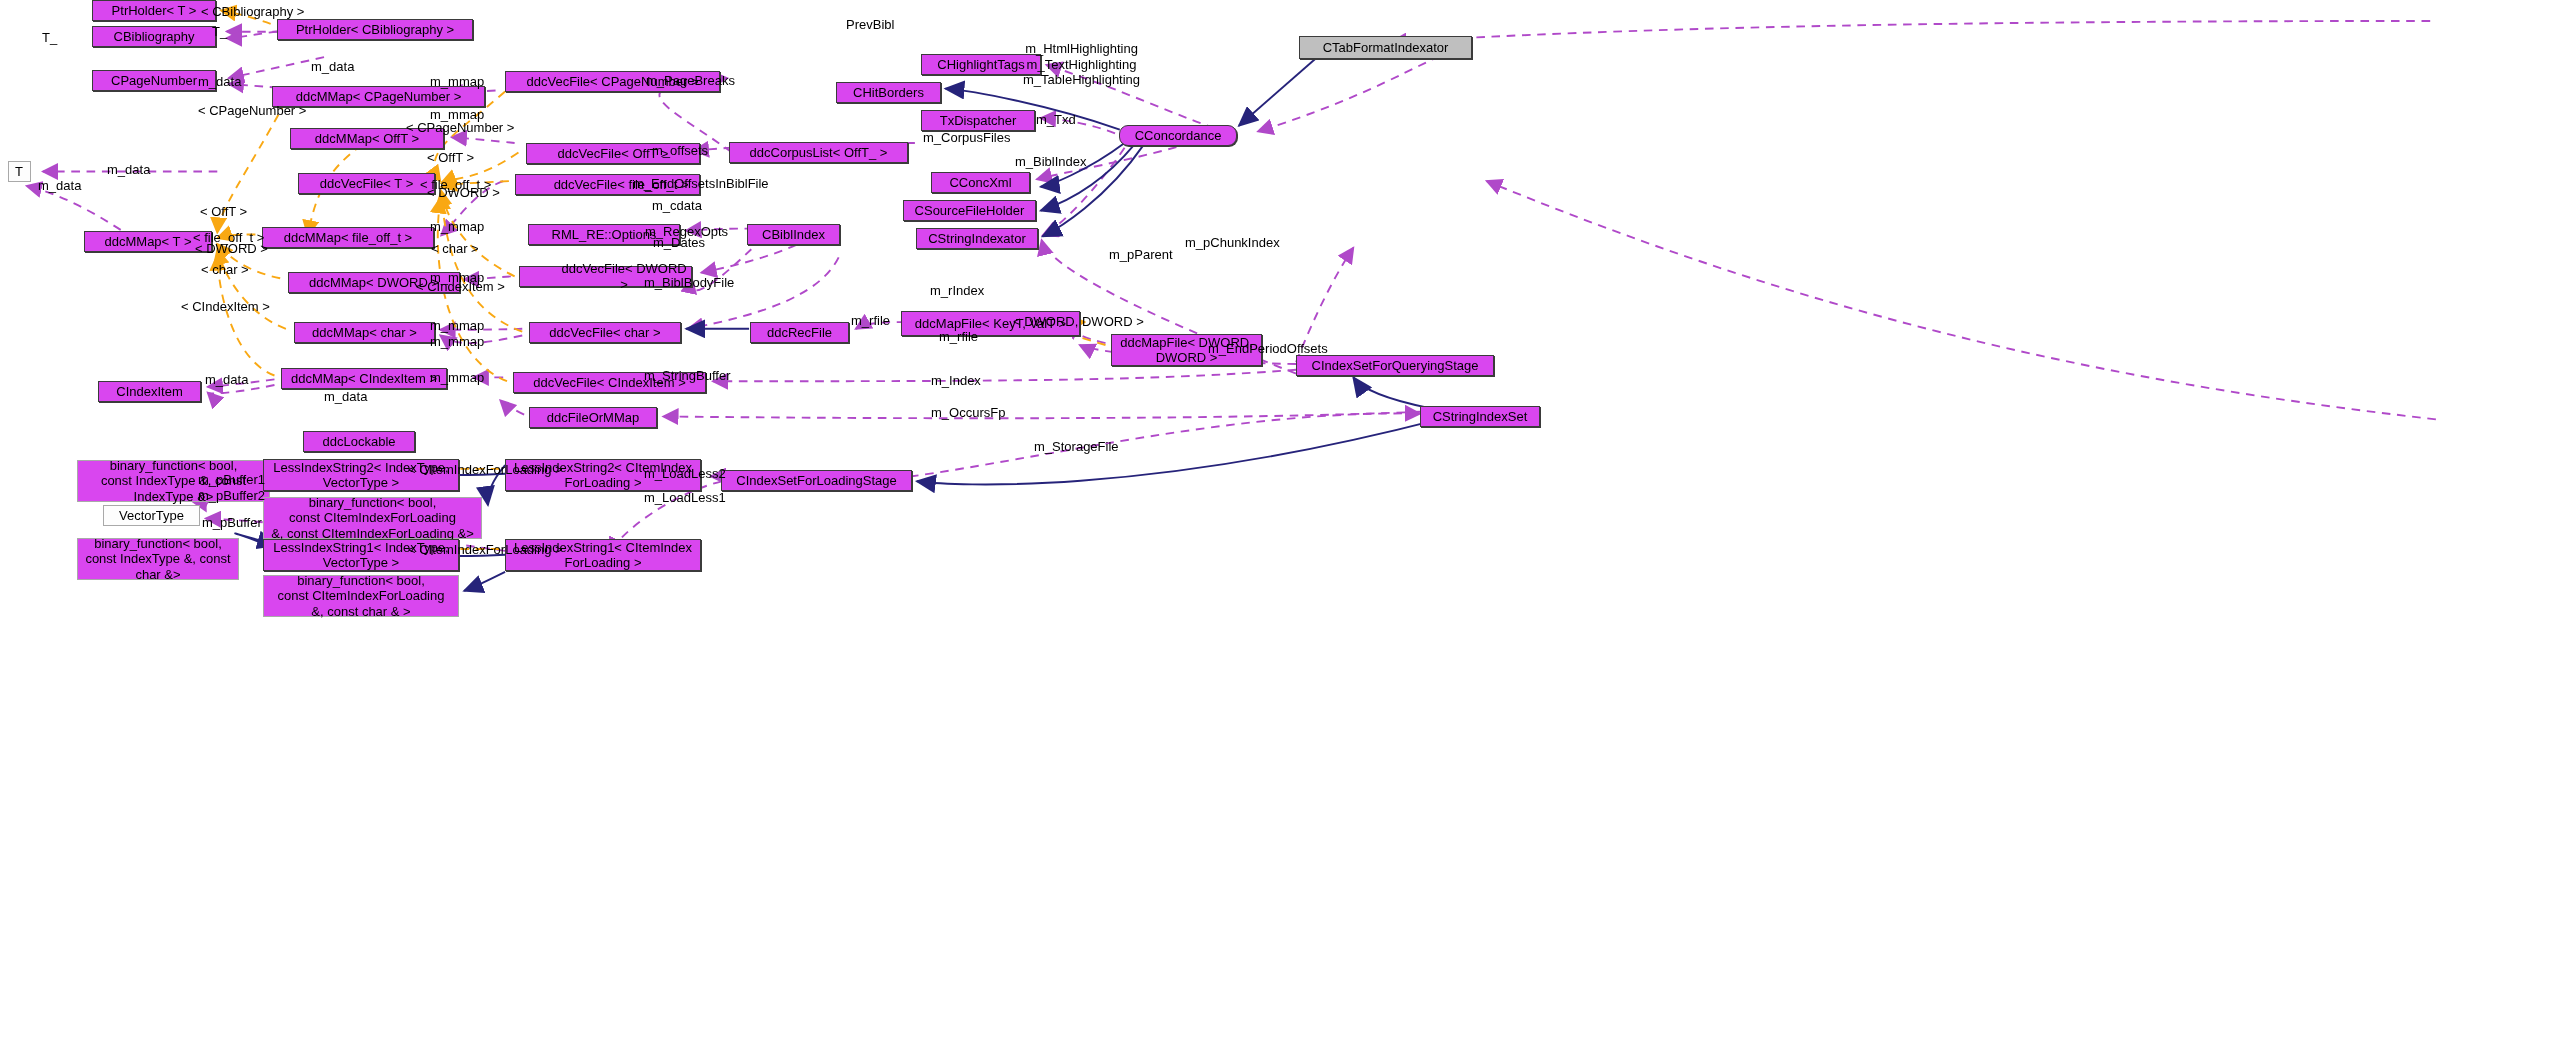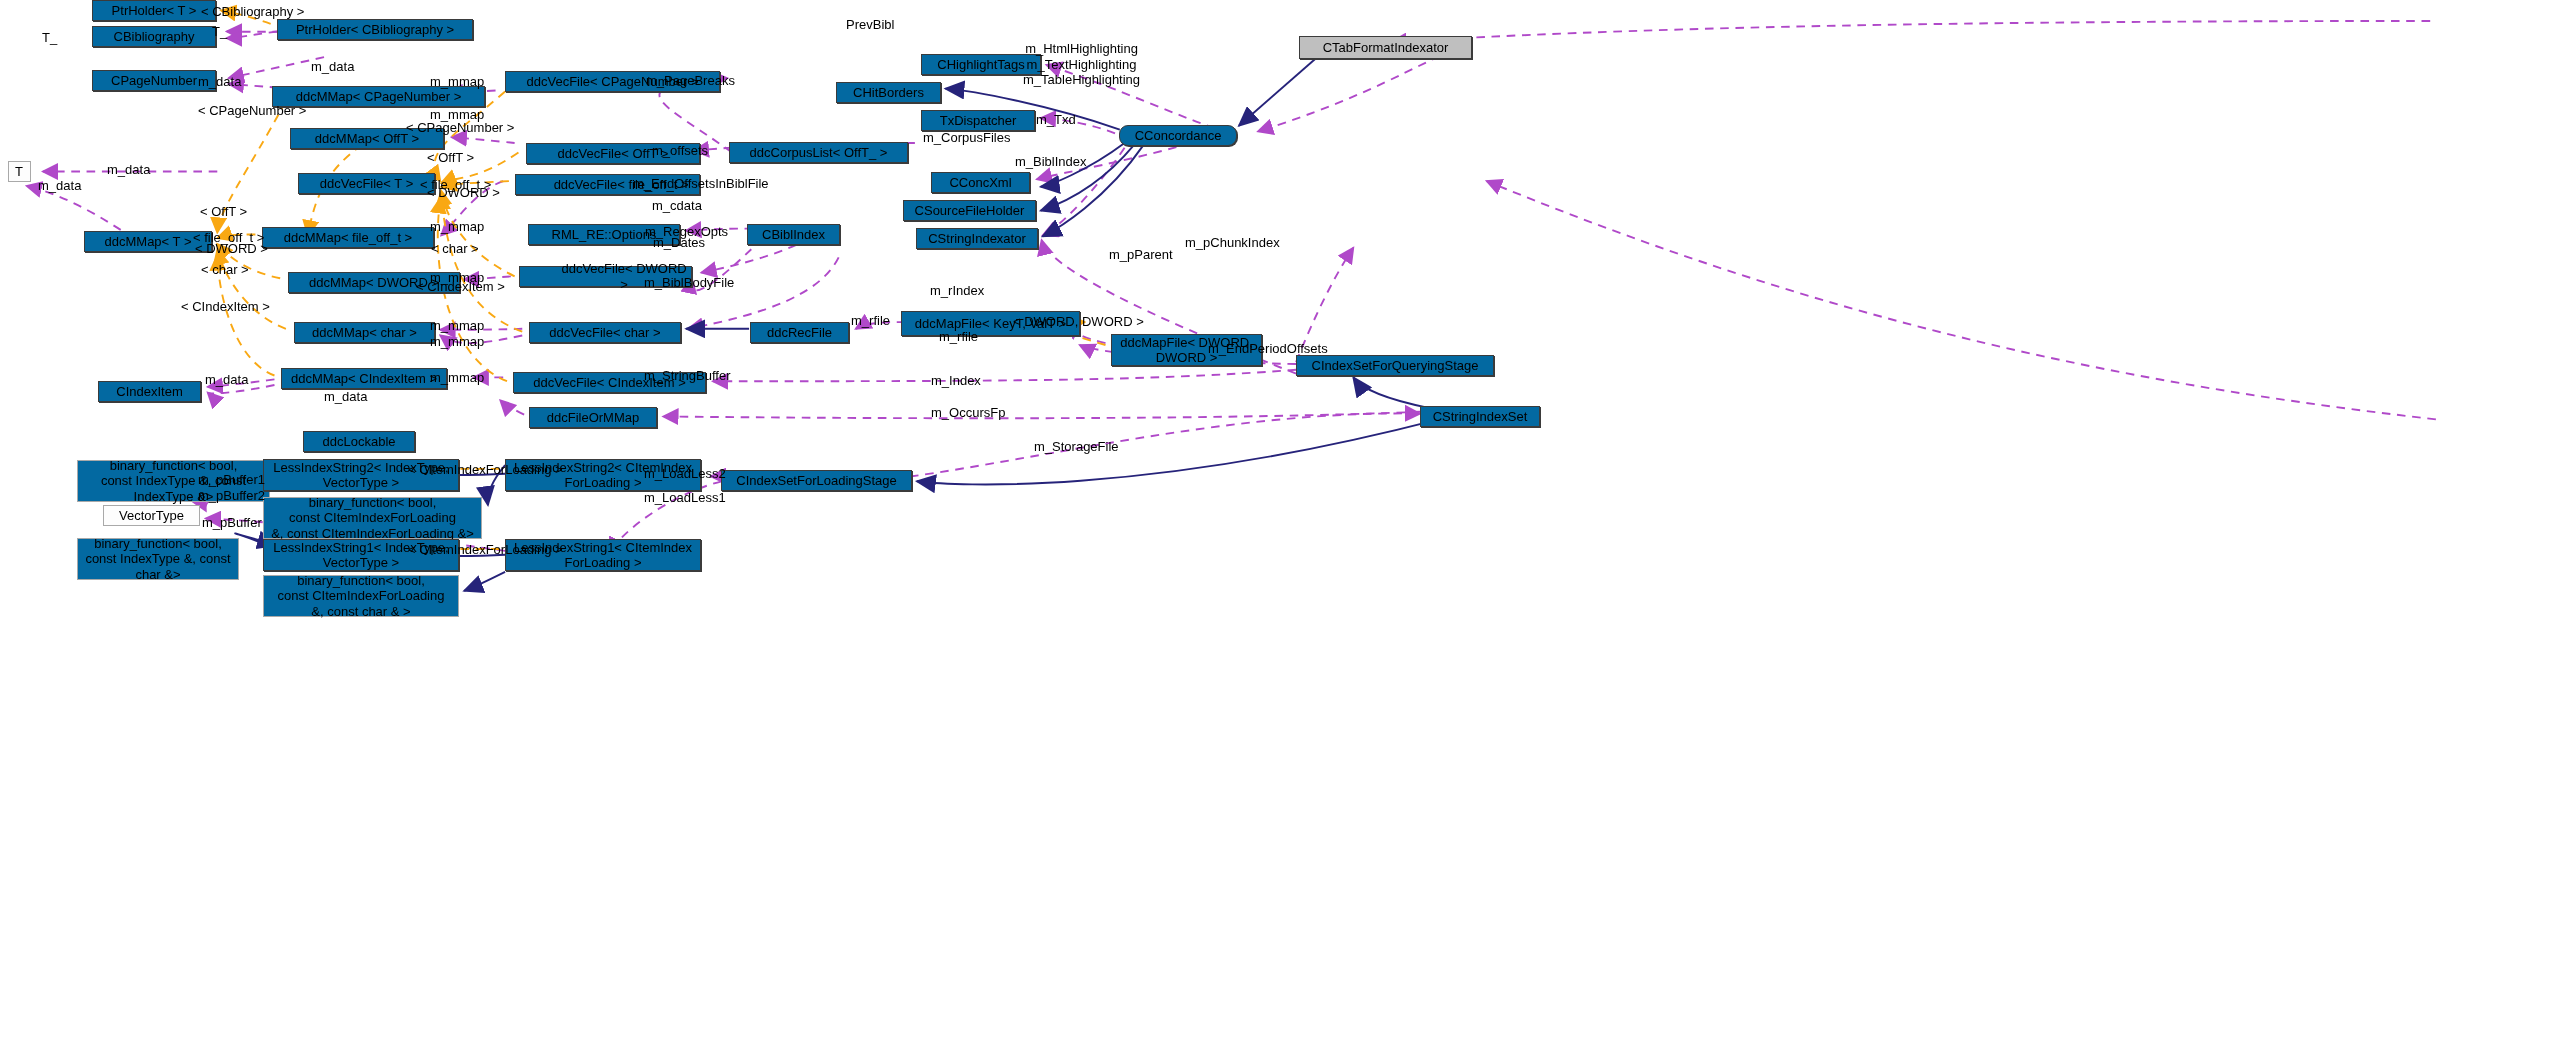--- a/index.html
+++ b/index.html
@@ -13,21 +13,21 @@
     overflow:hidden;
   }
   #edges{position:absolute;left:0;top:0;width:2576px;height:1056px;pointer-events:none;}
   .node{
     position:absolute;
     box-sizing:border-box;
     display:flex;
     align-items:center;
     justify-content:center;
     text-align:center;
-    background:#0369a1;
+    background:#d946ef;
     border:1px solid #000000;
     color:#000000;
     font-size:13px;
     line-height:1.18;
     white-space:pre-line;
     padding:1px 3.8px;
     z-index:5;
   }
   
   .node.solidbox{border:1px solid #3b3b3b;box-shadow:1px 1px 0 0 #3b3b3b;}

